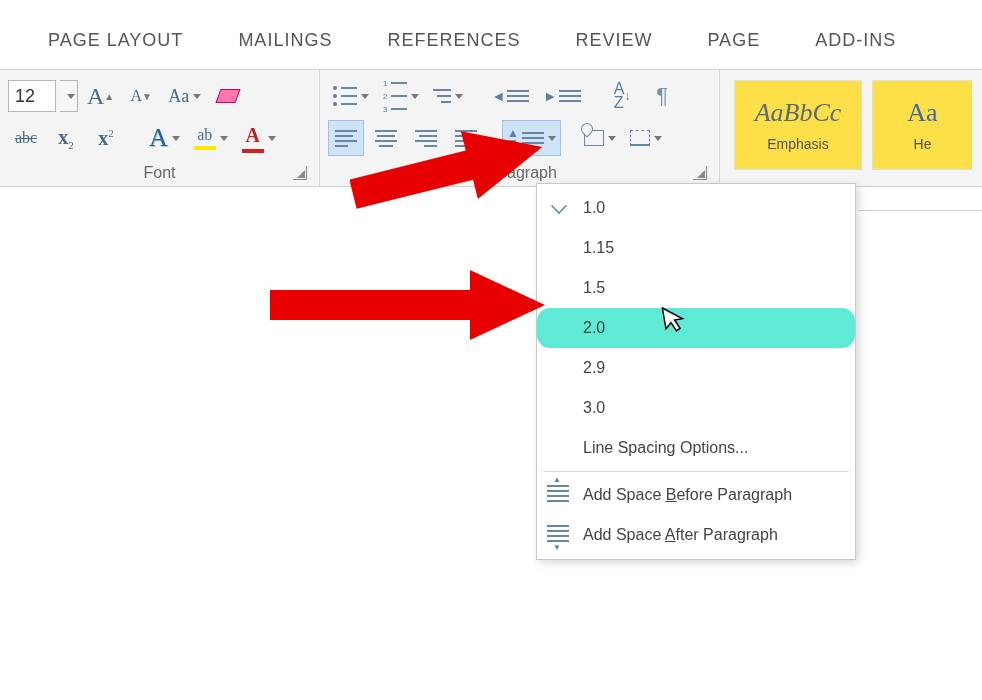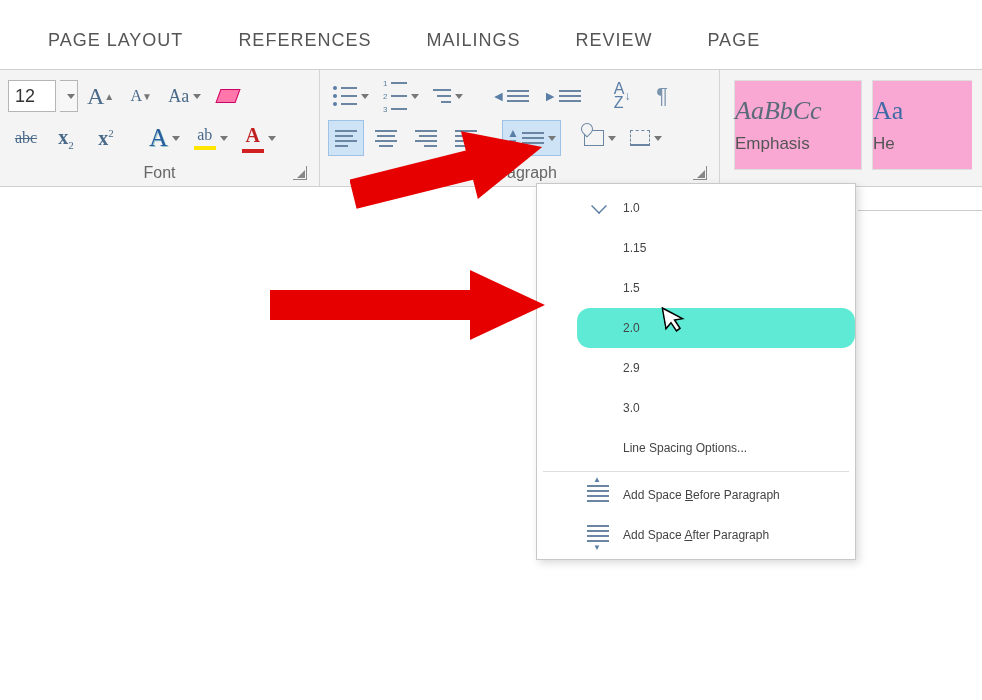--- a/index.html
+++ b/index.html
@@ -149,47 +149,46 @@
   
   .styles-group {
     padding: 10px 0 0 14px;
     display: flex; gap: 10px;
     border-right: none;
     flex: 1;
   }
   .style-tile {
     width: 128px; height: 90px;
     border: 1px solid #ddd;
-    background: #f9a8d4;
+    background: #fde047;
     display: flex; flex-direction: column;
-    align-items: flex-start; justify-content: center;
+    align-items: center; justify-content: center;
     gap: 8px;
   }
   .style-preview { font-family: "Times New Roman", serif; font-size: 26px; color: #5a6a7a; font-style: italic; }
-  .style-name { font-size: 17px; color: #555; }
+  .style-name { font-size: 14px; color: #555; }
   
   .menu {
     position: absolute;
     left: 536px; top: 183px;
     width: 320px;
     background: #fff;
     border: 1px solid #c8c8c8;
     box-shadow: 3px 3px 8px rgba(0,0,0,0.15);
     padding: 4px 0;
     z-index: 10;
   }
   .menu-item {
     height: 40px;
     display: flex; align-items: center;
     padding: 0 12px 0 46px;
-    font-size: 12px;
+    font-size: 16px;
     color: #444;
     position: relative;
     cursor: pointer;
-    margin-left: 40px;
   }
   .menu-item.hover { background: #5eead4; border-radius: 13px; }
   .menu-sep { height: 1px; background: #ddd; margin: 3px 6px; }
   .check {
     position: absolute; left: 14px; top: 10px;
     width: 16px; height: 16px;
     border-left: 2px solid #5a7ea5;
     border-bottom: 2px solid #5a7ea5;
     transform: rotate(-45deg) scale(0.7);
   }
@@ -222,24 +221,25 @@
     width: 124px; height: 8px;
     border-top: 1px solid #ccc;
     background: #fff;
   }
 </style>
 </head>
 <body>
 
 <div class="tabs">
   <div class="tab">PAGE LAYOUT</div>
+  <div class="tab">MAILINGS</div>
   <div class="tab">REFERENCES</div>
-  <div class="tab">MAILINGS</div>
   <div class="tab">REVIEW</div>
   <div class="tab">PAGE</div>
+  <div class="tab">ADD-INS</div>
 </div>
 
 <div class="ribbon">
 
   <div class="group" style="width:320px; padding-left:8px;">
     <div class="group-rows">
       <div class="row">
         <div class="fontsize-box">12</div>
         <div class="fontsize-dd">
             <div class="dd-arrow"></div>

